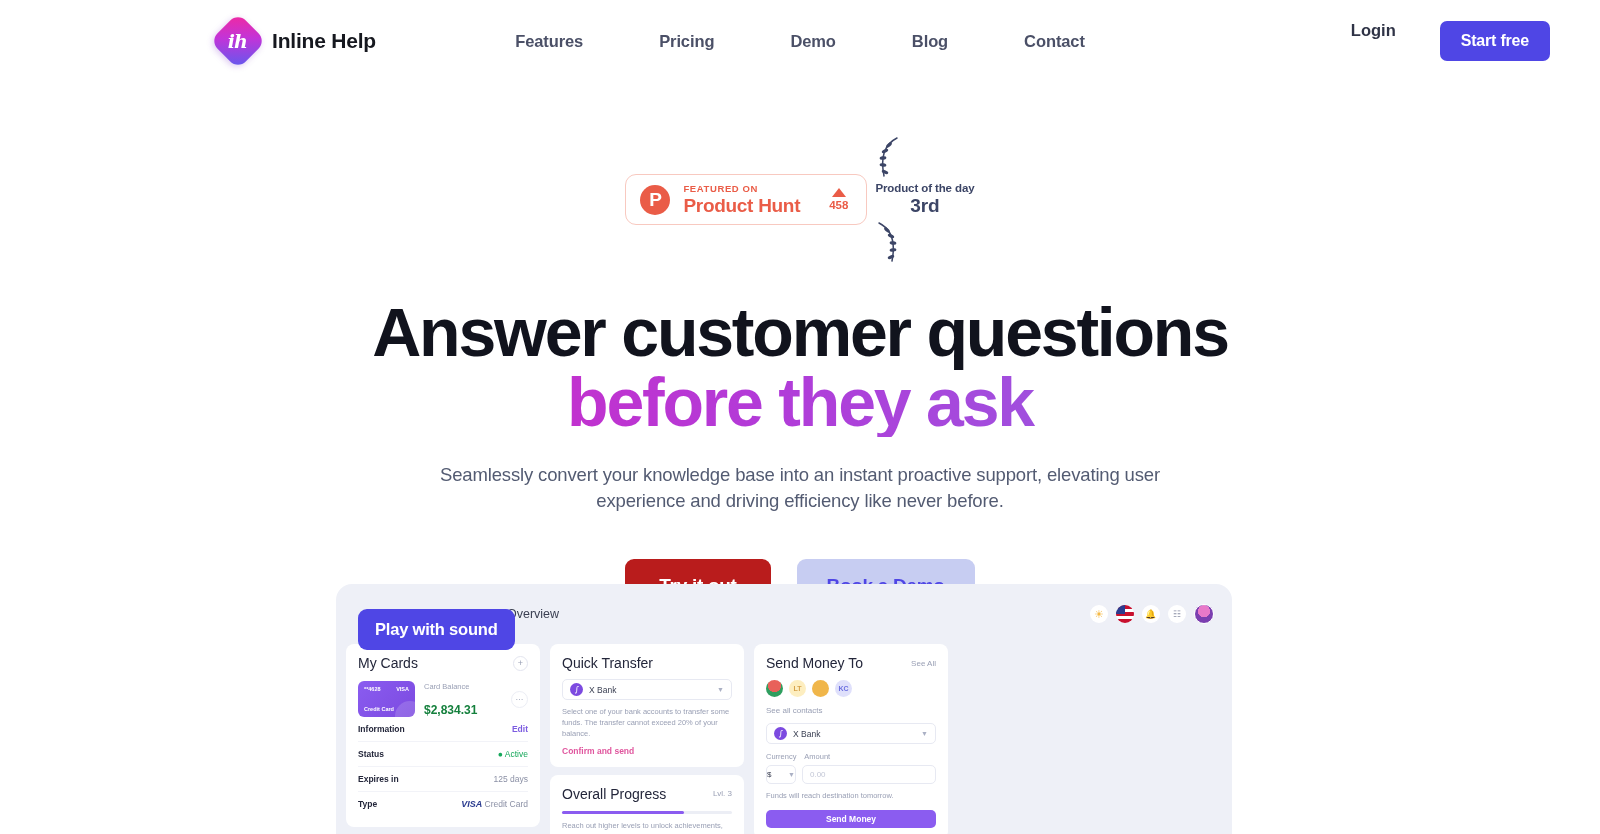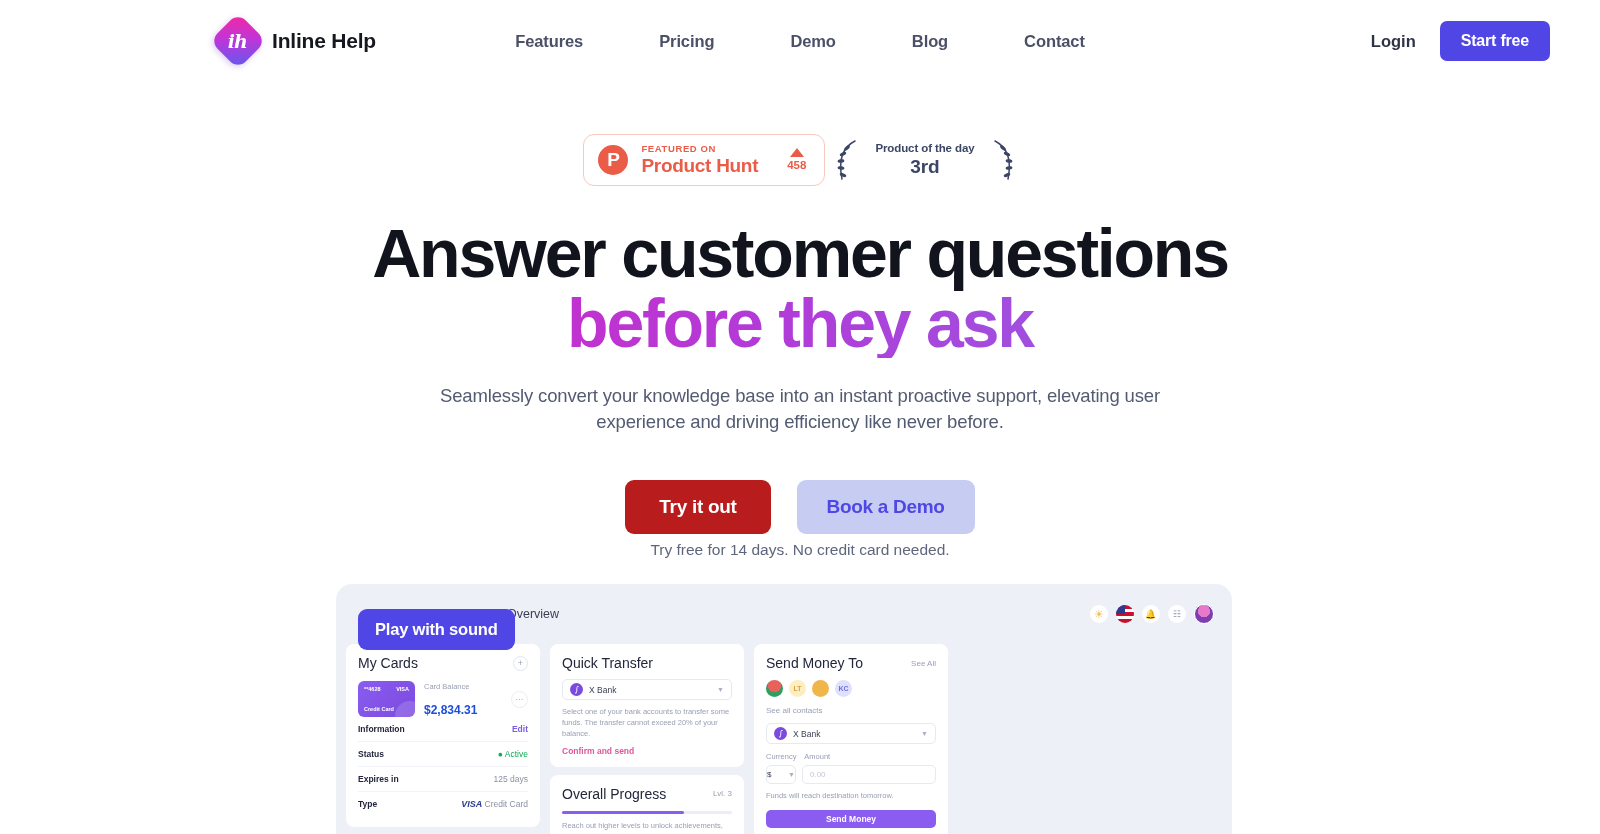--- a/index.html
+++ b/index.html
@@ -55,22 +55,21 @@
     font-size: 16.5px;
     font-weight: 600;
     color: #4b5067;
     text-decoration: none;
     letter-spacing: -0.1px;
   }
 
   .header-right {
     margin-left: auto;
     display: flex;
-    align-items: center;
-    gap: 24px;
+    gap: 44px;
     z-index: 2;
   }
   .login-link {
     font-size: 16.5px; font-weight: 700; color: #2f3346; text-decoration: none;
   }
   .btn-start {
     background: #4f46e5;
     color: #fff;
     font-size: 16px;
     font-weight: 700;
@@ -115,21 +114,21 @@
   .ph-tri {
     width: 0; height: 0;
     border-left: 7px solid transparent;
     border-right: 7px solid transparent;
     border-bottom: 9px solid #ea5c47;
     margin: 0 auto 2px;
   }
   .ph-count { font-size: 11.5px; font-weight: 700; color: #ea5c47; }
 
   .potd {
-    display: flex; align-items: center; gap: 16px;
+    display: flex; align-items: flex-start; gap: 2px; flex-direction: column;
   }
   .potd-mid { text-align: center; line-height: 1.15; }
   .potd-top { font-size: 11.5px; font-weight: 700; color: #3c4566; letter-spacing: -.1px; }
   .potd-rank { font-size: 19px; font-weight: 700; color: #3c4566; }
 
   h1.headline {
     margin-top: 32px;
     font-size: 68px;
     line-height: 1.03;
     font-weight: 800;
@@ -259,21 +258,21 @@
     background: linear-gradient(135deg,#8a5cf0,#7c4ae0);
     color: #fff; padding: 5px 6px; position: relative; overflow: hidden;
   }
   .credit-card::after {
     content: ""; position: absolute; right: -10px; bottom: -14px;
     width: 30px; height: 30px; border-radius: 50%; background: rgba(255,255,255,.16);
   }
   .cc-top { display: flex; justify-content: space-between; font-size: 5.5px; font-weight: 700; }
   .cc-bottom { position: absolute; left: 6px; bottom: 5px; font-size: 5.5px; font-weight: 700; }
   .bal-label { font-size: 7.5px; color: #9aa0b5; }
-  .bal-value { font-size: 12px; font-weight: 700; color: #1d4ed8; margin-top: 12px; }
+  .bal-value { font-size: 12px; font-weight: 700; color: #15803d; margin-top: 12px; }
   .dots-btn {
     margin-left: auto; width: 17px; height: 17px; border-radius: 50%;
     border: 1px solid #eceef5; color: #9aa0b5; font-size: 8px;
     display: flex; align-items: center; justify-content: center;
   }
   .info-row {
     display: flex; align-items: center; justify-content: space-between;
     padding: 7px 0;
     border-bottom: 1px solid #f2f3f8;
     font-size: 8.5px;

